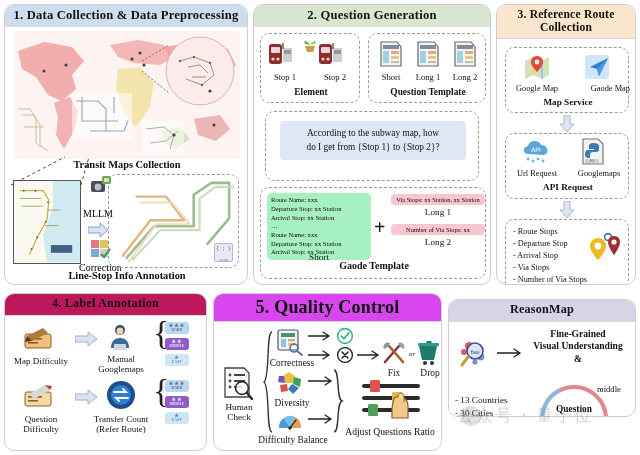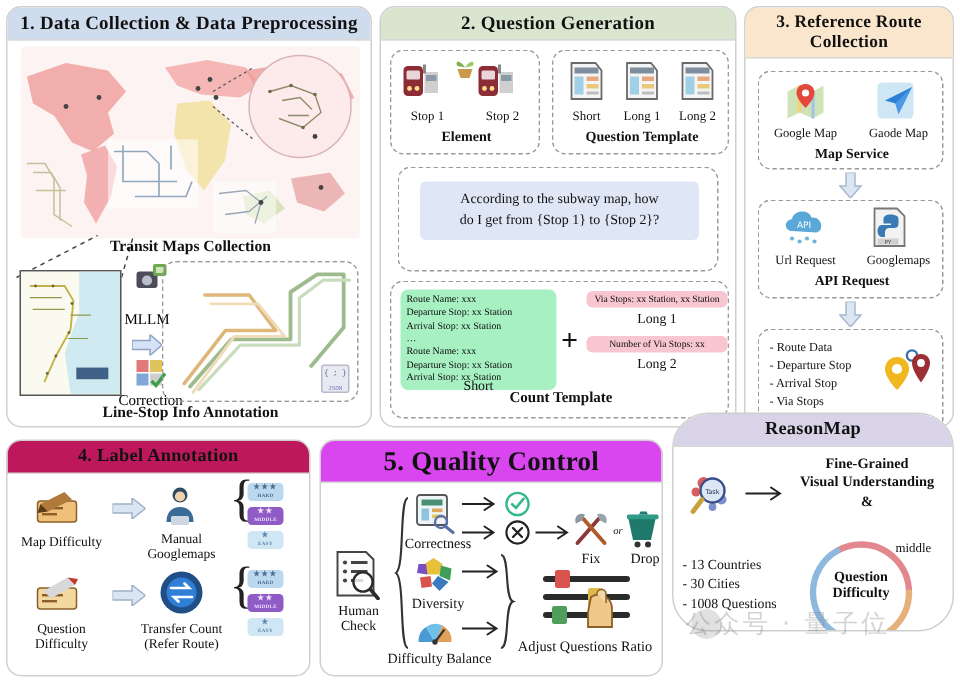--- a/index.html
+++ b/index.html
@@ -125,21 +125,21 @@
   .badge.easy { background:#cfe6f5; color:#5b86a6; }
   .brace { position:absolute; font-size:34px; color:#222; font-weight:300; }
 
   .rarrow { position:absolute; width:22px; height:14px; }
 
   
   #p5 { left: 213px; top: 293px; width: 229px; height: 158px; }
   #p5 .panel-header { background: #d946ef; font-size: 18px; }
 
   
-  #p6 { left: 448px; top: 275px; width: 188px; height: 146px; border-radius: 24px; }
+  #p6 { left: 448px; top: 299px; width: 188px; height: 118px; }
   #p6 .panel-header { background: #d9d3e8; font-size: 12.2px; }
 
   .bullets { position:absolute; font-size:9.2px; line-height:1.45; color:#111; }
   .donut-lbl { position:absolute; font-size:8.6px; color:#111; }
   .qd-title { position:absolute; font-size:9.4px; font-weight:bold;
     text-align:center; line-height:1.25; color:#111; }
   .fg-title { position:absolute; font-size:9.6px; font-weight:bold;
     text-align:center; line-height:1.3; color:#111; }
 
   .watermark {
@@ -391,21 +391,21 @@
 Departure Stop: xx Station
 Arrival Stop: xx Station</div>
         <div class="plus" style="left:113px; top:28px;">+</div>
         <div class="sm-txt" style="left:6px; top:64px; width:104px; font-size:9.2px;">Short</div>
 
         <div class="fmt-pink" style="left:130px; top:6px; width:94px;">Via Stops: xx Station, xx Station</div>
         <div class="sm-txt" style="left:130px; top:19px; width:94px; font-size:9.2px;">Long 1</div>
         <div class="fmt-pink" style="left:130px; top:36px; width:94px;">Number of Via Stops: xx</div>
         <div class="sm-txt" style="left:130px; top:49px; width:94px; font-size:9.2px;">Long 2</div>
 
-        <div class="sm-txt b" style="left:0; top:72px; width:226px; font-size:10px;">Count Template</div>
+        <div class="sm-txt b" style="left:0; top:72px; width:226px; font-size:10px;">Gaode Template</div>
       </div>
     </div>
   </div>
 
   <div class="panel" id="p3">
     <div class="panel-header">3. Reference Route Collection</div>
     <div class="panel-body">
 
       <div class="dbox" style="left:8px; top:8px; width:124px; height:66px;">
         <div style="position:absolute; left:16px; top:5px; width:30px; height:28px;">
@@ -418,21 +418,21 @@
           </svg>
         </div>
         <div style="position:absolute; left:76px; top:5px; width:30px; height:28px;">
           <svg viewBox="0 0 30 28">
             <rect x="3" y="2" width="24" height="24" rx="3" fill="#cfe7f5"></rect>
             <path d="M26 5 L8 14 L15 16 L17 23 Z" fill="#2f7fd6"></path>
             <path d="M15 16 L26 5 L17 23 Z" fill="#4a9ae8"></path>
           </svg>
         </div>
         <div class="sm-txt" style="left:0; top:36px; width:62px; font-size:8.4px;">Google Map</div>
-        <div class="sm-txt" style="left:62px; top:36px; width:62px; font-size:8.4px;">Gaode Map</div>
+        <div class="sm-txt" style="left:62px; top:36px; width:62px; font-size:8.4px;text-align:right;">Gaode Map</div>
         <div class="sm-txt b" style="left:0; top:49px; width:124px; font-size:9.2px;">Map Service</div>
       </div>
 
       <div class="dnarrow" style="left:62px; top:76px;">
         <svg viewBox="0 0 16 17">
           <path d="M5 0 L11 0 L11 9 L15 9 L8 17 L1 9 L5 9 Z" fill="#dce6f3" stroke="#a9b8cc" stroke-width="1"></path>
         </svg>
       </div>
 
       <div class="dbox" style="left:8px; top:94px; width:124px; height:66px;">
@@ -463,21 +463,21 @@
       </div>
 
       <div class="dnarrow" style="left:62px; top:162px;">
         <svg viewBox="0 0 16 17">
           <path d="M5 0 L11 0 L11 9 L15 9 L8 17 L1 9 L5 9 Z" fill="#dce6f3" stroke="#a9b8cc" stroke-width="1"></path>
         </svg>
       </div>
 
       <div class="dbox" style="left:8px; top:180px; width:124px; height:74px;">
         <div style="position:absolute; left:7px; top:6px; font-size:8.2px; line-height:1.45; color:#111;">
-          <div>- Route Data</div>
+          <div>- Route Stops</div>
           <div>- Departure Stop</div>
           <div>- Arrival Stop</div>
           <div>- Via Stops</div>
           <div>- Number of Via Stops</div>
         </div>
         <div style="position:absolute; left:78px; top:12px; width:38px; height:30px;">
           <svg viewBox="0 0 38 30">
             <circle cx="24" cy="5" r="3.4" fill="none" stroke="#3a6ea8" stroke-width="1.6"></circle>
             <path d="M30 4 C26 4 24 7 24 10 C24 15 30 23 30 23 C30 23 36 15 36 10 C36 7 34 4 30 4 Z" fill="#9c2f33"></path>
             <circle cx="30" cy="10" r="2.6" fill="#fff"></circle>

